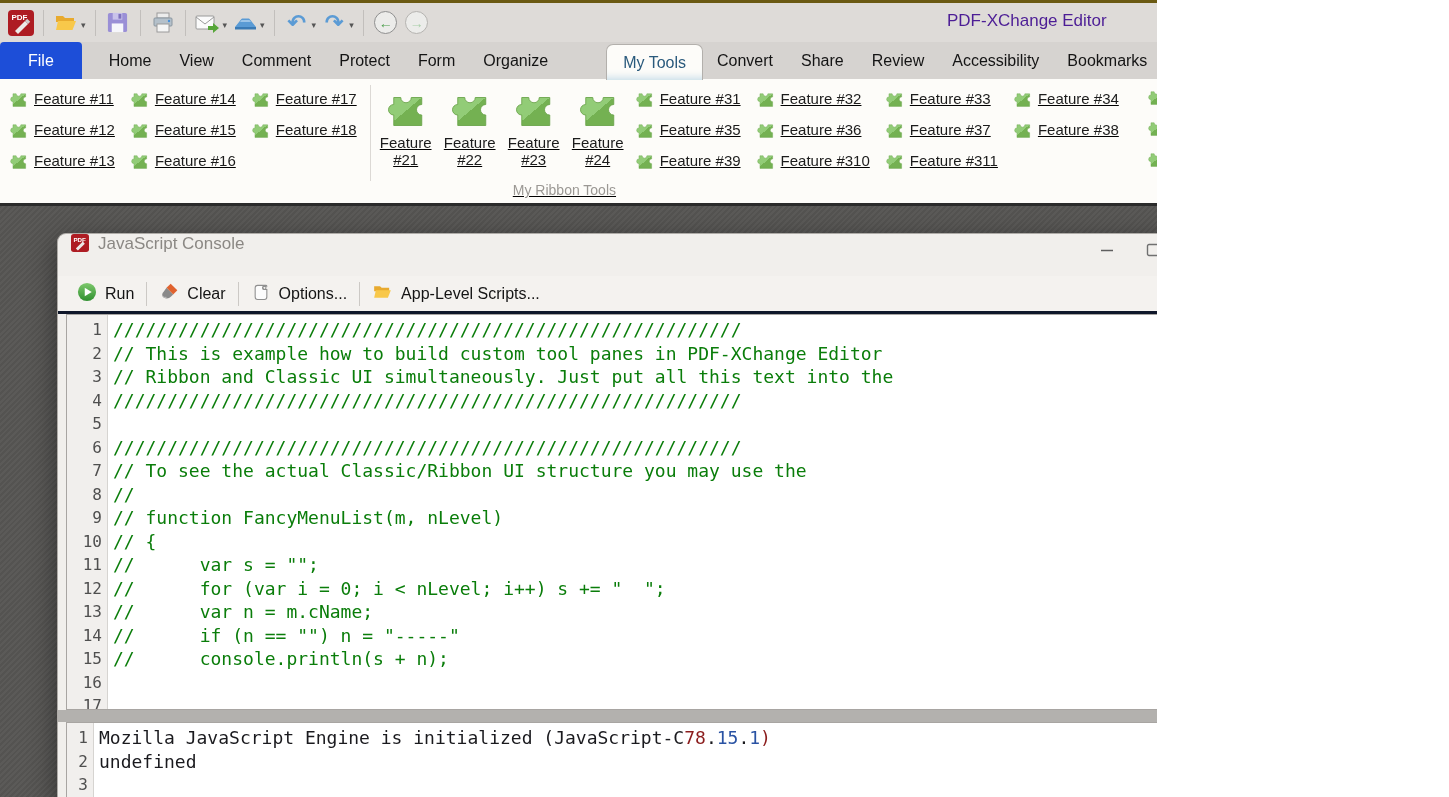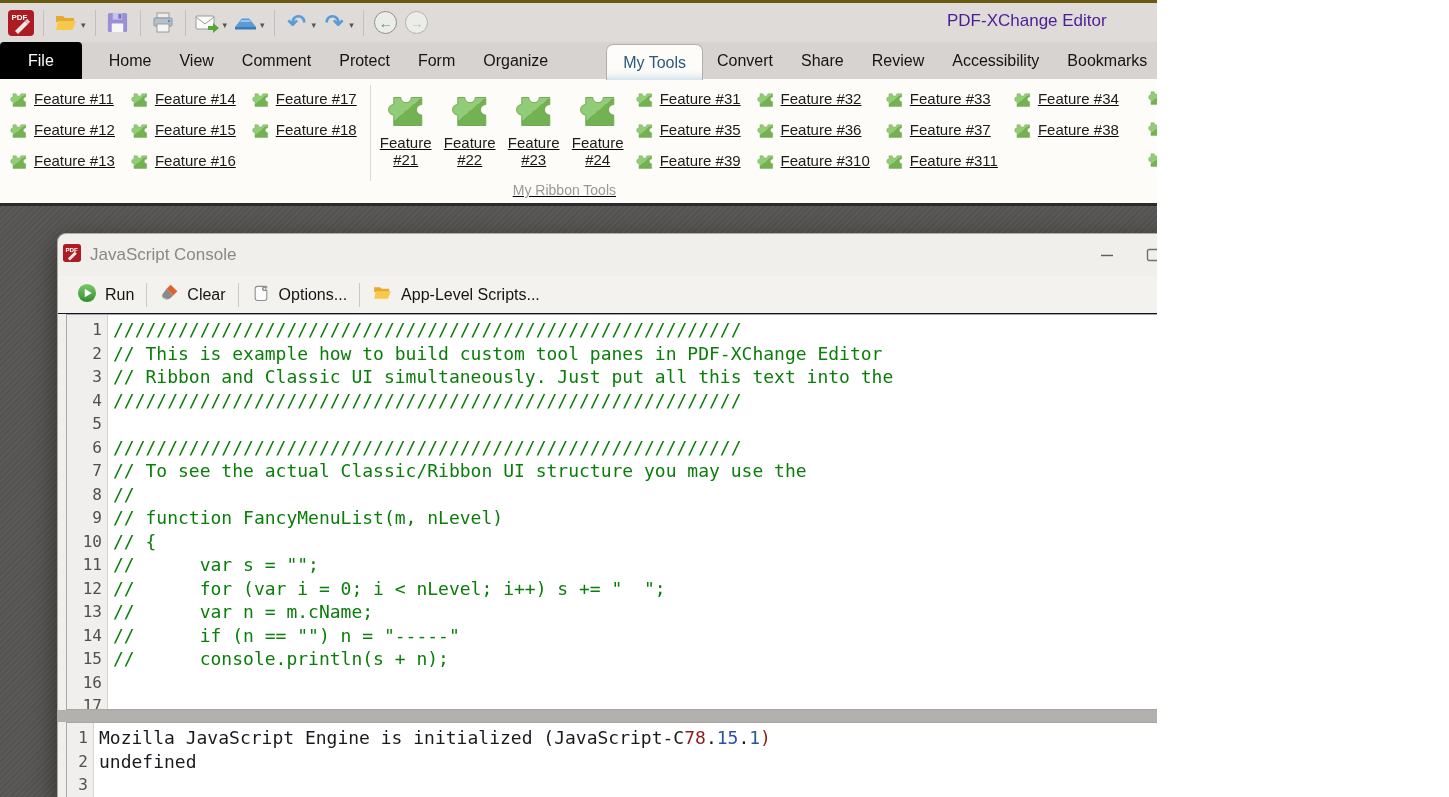--- a/index.html
+++ b/index.html
@@ -16,21 +16,21 @@
   .drop { font-size:9px; color:#555; margin:4px 1px 0 -2px; }
   .ud { font-size:22px; font-weight:bold; color:#5b9bd5; line-height:22px; }
   .navcircle { width:23px; height:23px; border-radius:50%; border:1.5px solid #8f8f8f; background:#ececea;
                display:flex; align-items:center; justify-content:center; font-size:14px; font-weight:bold; color:#4a9e4a; }
   .navcircle.dim { border-color:#b5b3b0; color:#a9cfa9; }
   .app-title { position:absolute; left:947px; top:8px; font-size:17px; color:#4c1d95; }
 
   
   .tabrow { height:37px; background:#d6d3d0; display:flex; align-items:stretch; }
   .tab { display:flex; align-items:center; padding:0 14px; font-size:16px; color:#141414; white-space:nowrap; }
-  .tab.file { background:#000000; color:#fff; border-radius:4px 4px 0 0; padding:0 28px; margin-right:13px; }
+  .tab.file { background:#1d4ed8; color:#fff; border-radius:4px 4px 0 0; padding:0 28px; margin-right:13px; }
   .tab.selected { background:#fdfcf9; border:1px solid #b3b0ac; border-bottom:none; border-radius:7px 7px 0 0;
                   color:#2a5a7c; margin-top:2px; margin-bottom:-1px; position:relative; z-index:2;
                   box-shadow: inset 0 -9px 10px -8px #b7d4e4; padding:0 16px;margin-left:44px; }
 
   
   .ribbon { height:124px; background:#fdfcf9; display:flex; align-items:stretch; position:relative; }
   .rgroup { display:flex; flex-direction:column;text-decoration:underline; }
   .rgroup-content { flex:1; display:flex; align-items:flex-start; }
   .rgroup-label { height:21px; text-align:center; font-size:14px; color:#9b9894; }
   .g1 { width:1180px; }
@@ -50,25 +50,25 @@
   .g2 .rgroup-label { width:188px; margin-left:8px;margin-top:24px; }
 
   
   .workspace { position:absolute; top:203px; left:0; right:0; bottom:0; border-top:3px solid #2b2b2b;
                background:repeating-linear-gradient(315deg,#5b5a58 0px,#5b5a58 2px,#545351 2px,#545351 4px); }
 
   
   .dialog { position:absolute; left:57px; top:27px; width:1176px; height:567px; background:#f1efec;
             border:1px solid #aeaba7; border-bottom:none; border-radius:9px 9px 0 0;
             box-shadow:0 8px 28px rgba(0,0,0,.45); overflow:hidden; }
-  .dlg-titlebar { height:42px; display:flex; align-items:center; padding:0 10px 0 5px; }
+  .dlg-titlebar { height:42px; display:flex; align-items:flex-start; padding:0 10px 0 13px; }
   .dlg-title { font-size:17px; color:#8b8884; margin-left:9px; flex:1; }
   .win-btn { width:46px; height:32px; display:flex; align-items:center; justify-content:center; }
   .dlg-toolbar { height:38px; display:flex; align-items:center; padding:0 10px; background:#f4f2ef;
-                 border-bottom:1px solid #0f172a; }
+                 border-bottom:3px solid #0f172a; }
   .tb-btn { display:flex; align-items:center; gap:8px; font-size:16px; color:#141414; padding:4px 9px; white-space:nowrap; }
   .tb-sep { width:1px; height:24px; background:#ccc9c5; margin:0 3px; }
   .tb-collapse { margin-left:auto; margin-right:4px; display:flex; align-items:center; }
 
   
   .panel { position:absolute; left:8px; right:8px; background:#fff; border:1px solid #a8a5a2;
            display:flex; font-family:"DejaVu Sans Mono",monospace; overflow:hidden; }
   .editor { top:80px; height:396px; }
   .splitter { position:absolute; left:0; right:0; top:476px; height:12px; background:#b3b1ae; }
   .output { top:488px; height:79px; }

